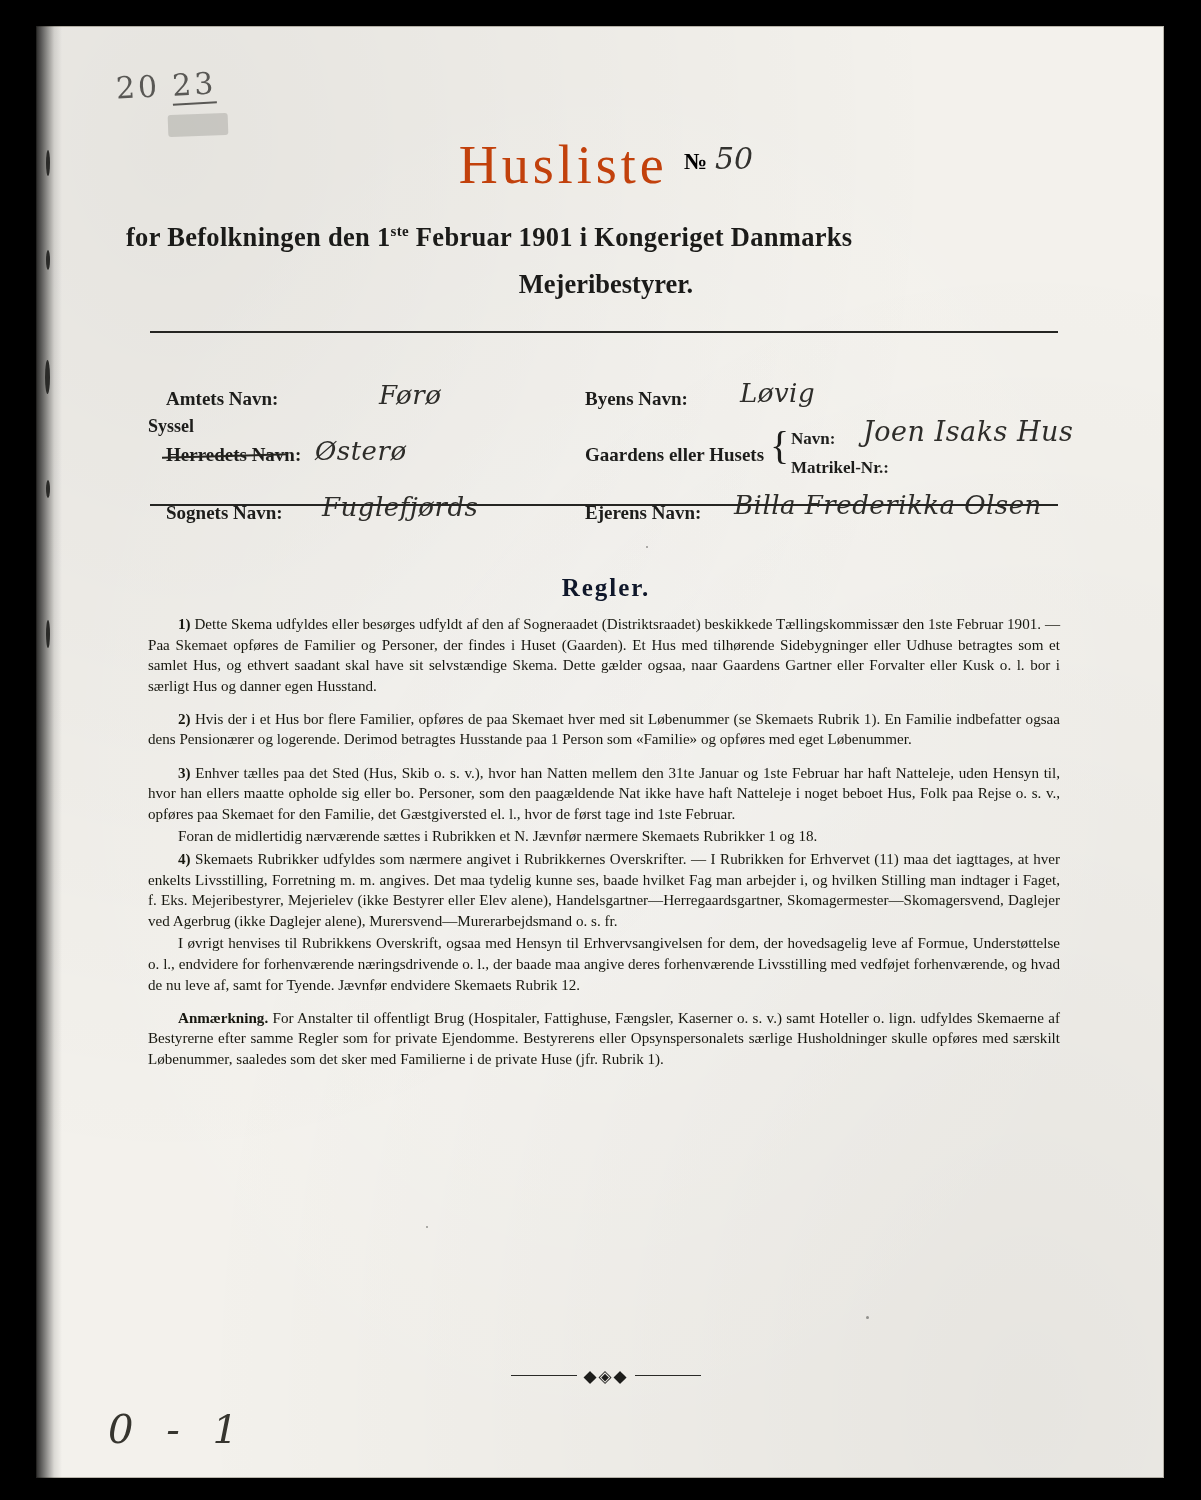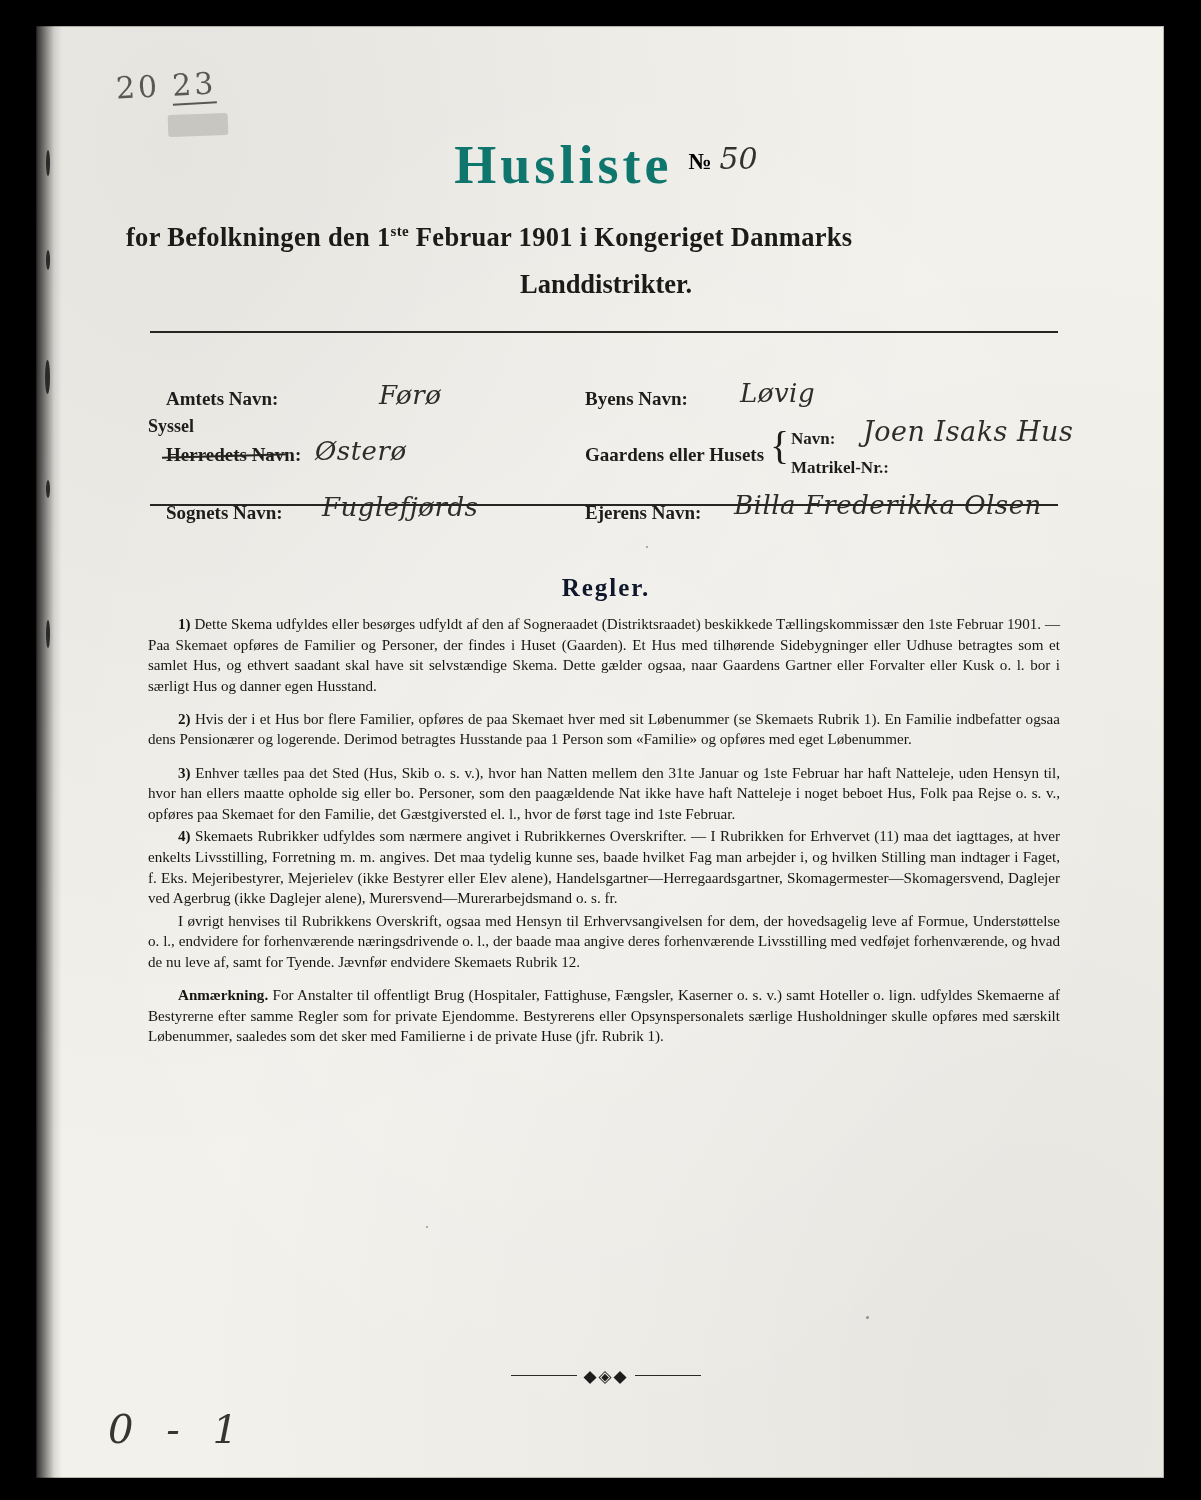--- a/index.html
+++ b/index.html
@@ -101,24 +101,24 @@
   
   .title-row {
     position: absolute;
     left: 0;
     top: 108px;
     width: 960px;
     text-align: center;
   }
   .title {
     font-family: "Liberation Serif", serif;
-    font-weight: bold;
+    font-weight: normal;
     font-size: 54px;
     letter-spacing: 4px;
-    color: #0f766e;
+    color: #c2410c;
     display: inline-block;
   }
   .title-no {
     font-size: 23px;
     font-weight: bold;
     margin-left: 16px;
     vertical-align: 14px;
     letter-spacing: 0;
   }
   .title-no-val {
@@ -273,21 +273,21 @@
     <div class="inner">
 
       <div class="title-row">
         <span class="title">Husliste</span><span class="title-no">№</span><span class="title-no-val">50</span>
       </div>
 
       <div class="subtitle">
         <span>for Befolkningen den 1</span><sup>ste</sup>
         <span>Februar 1901 i Kongeriget Danmarks</span>
       </div>
-      <div class="subtitle2">Landdistrikter.</div>
+      <div class="subtitle2">Mejeribestyrer.</div>
 
       <div class="rule top"></div>
 
       <div class="fields">
 
         <span class="fld" style="left:40px; top:44px;">Amtets Navn:</span>
         <span class="hand" style="left:205px; top:36px; font-size:26px;margin-left:48px;">Førø</span>
 
         <span class="fld" style="left:22px; top:72px; font-size:18px;">Syssel</span>
 
@@ -316,20 +316,21 @@
 
       <div class="regler-h">Regler.</div>
 
       <div class="rules">
 
         <p><span class="lbl">1)</span> <span>Dette Skema udfyldes eller besørges udfyldt af den af Sogneraadet (Distriktsraadet) beskikkede Tællingskommissær den 1ste Februar 1901. — Paa Skemaet opføres de Familier og Personer, der findes i Huset (Gaarden). Et Hus med tilhørende Sidebygninger eller Udhuse betragtes som et samlet Hus, og ethvert saadant skal have sit selvstændige Skema. Dette gælder ogsaa, naar Gaardens Gartner eller Forvalter eller Kusk o. l. bor i særligt Hus og danner egen Husstand.</span></p>
 
         <p><span class="lbl">2)</span> <span>Hvis der i et Hus bor flere Familier, opføres de paa Skemaet hver med sit Løbenummer (se Skemaets Rubrik 1). En Familie indbefatter ogsaa dens Pensionærer og logerende. Derimod betragtes Husstande paa 1 Person som «Familie» og opføres med eget Løbenummer.</span></p>
 
         <p class="sub"><span class="lbl">3)</span> <span>Enhver tælles paa det Sted (Hus, Skib o. s. v.), hvor han Natten mellem den 31te Januar og 1ste Februar har haft Natteleje, uden Hensyn til, hvor han ellers maatte opholde sig eller bo. Personer, som den paagældende Nat ikke have haft Natteleje i noget beboet Hus, Folk paa Rejse o. s. v., opføres paa Skemaet for den Familie, det Gæstgiversted el. l., hvor de først tage ind 1ste Februar.</span></p>
+        <p class="sub">Foran de midlertidig nærværende sættes i Rubrikken et N. Jævnfør nærmere Skemaets Rubrikker 1 og 18.</p>
 
         <p class="sub"><span class="lbl">4)</span> <span>Skemaets Rubrikker udfyldes som nærmere angivet i Rubrikkernes Overskrifter. — I Rubrikken for Erhvervet (11) maa det iagttages, at hver enkelts Livsstilling, Forretning m. m. angives. Det maa tydelig kunne ses, baade hvilket Fag man arbejder i, og hvilken Stilling man indtager i Faget, f. Eks. Mejeribestyrer, Mejerielev (ikke Bestyrer eller Elev alene), Handelsgartner—Herregaardsgartner, Skomagermester—Skomagersvend, Daglejer ved Agerbrug (ikke Daglejer alene), Murersvend—Murerarbejdsmand o. s. fr.</span></p>
         <p>I øvrigt henvises til Rubrikkens Overskrift, ogsaa med Hensyn til Erhvervsangivelsen for dem, der hovedsagelig leve af Formue, Understøttelse o. l., endvidere for forhenværende næringsdrivende o. l., der baade maa angive deres forhenværende Livsstilling med vedføjet forhenværende, og hvad de nu leve af, samt for Tyende. Jævnfør endvidere Skemaets Rubrik 12.</p>
 
 
         <p><span class="lbl">Anmærkning.</span> <span>For Anstalter til offentligt Brug (Hospitaler, Fattighuse, Fængsler, Kaserner o. s. v.) samt Hoteller o. lign. udfyldes Skemaerne af Bestyrerne efter samme Regler som for private Ejendomme. Bestyrerens eller Opsynspersonalets særlige Husholdninger skulle opføres med særskilt Løbenummer, saaledes som det sker med Familierne i de private Huse (jfr. Rubrik 1).</span></p>
       </div>
 
       <div class="flourish">
         <span class="ln"></span>

